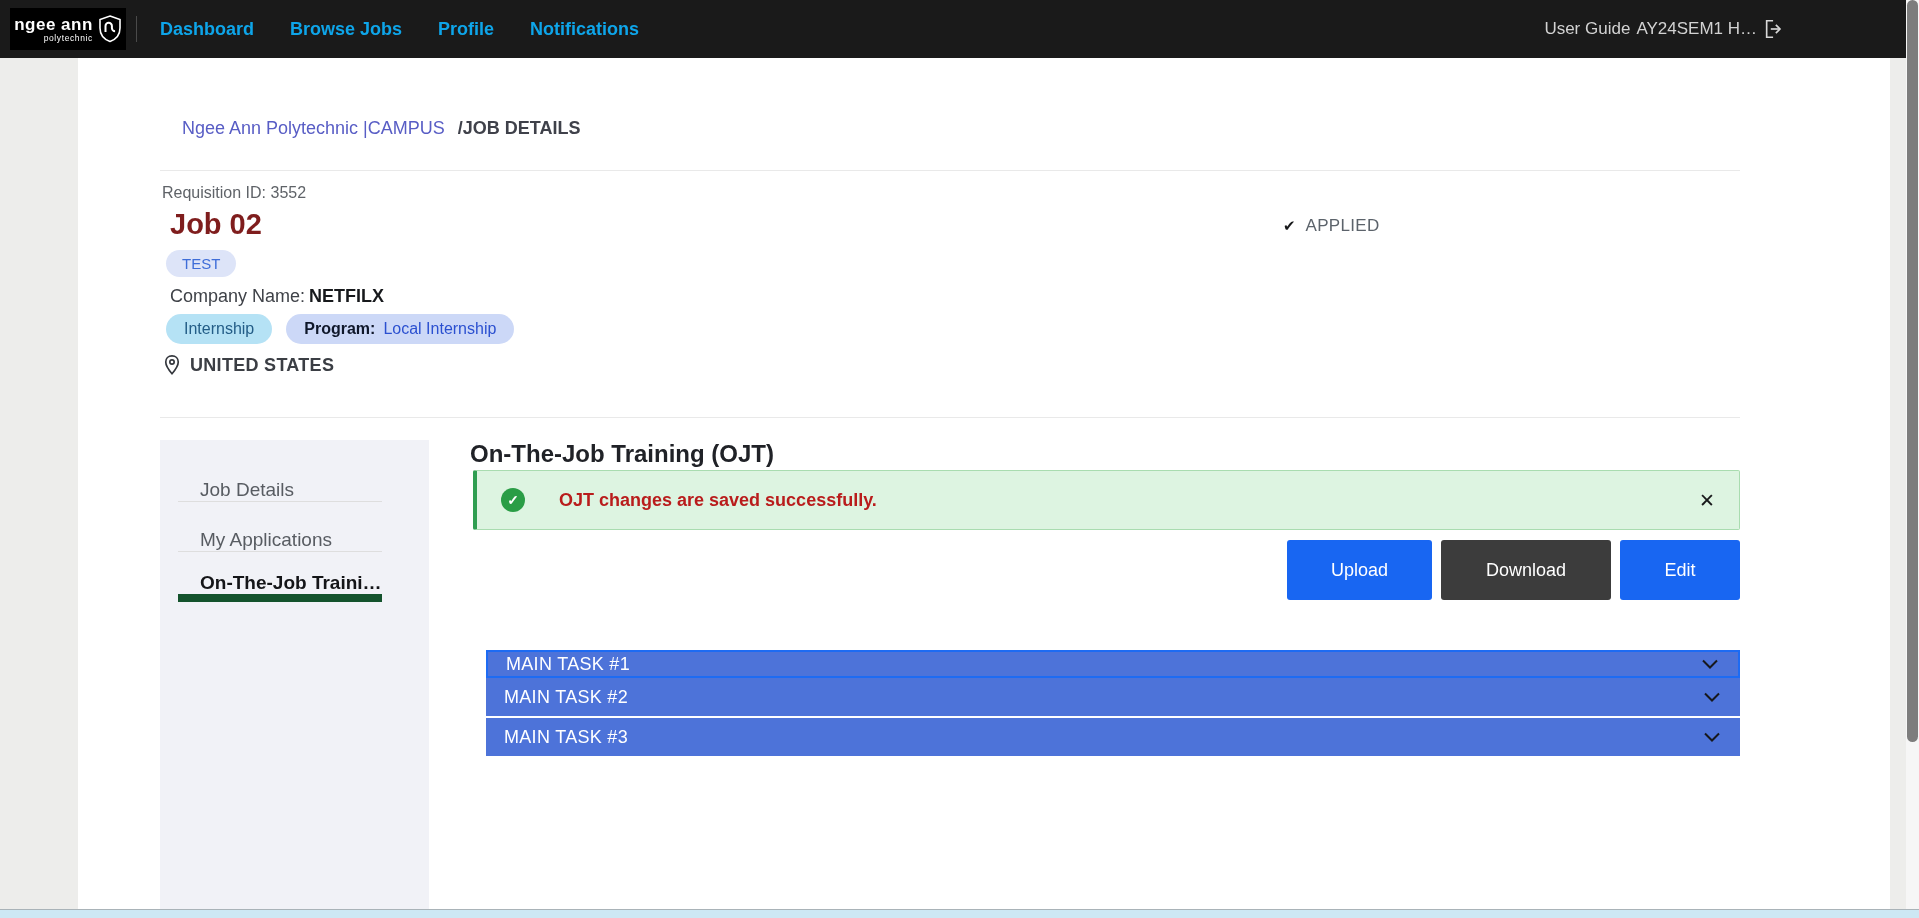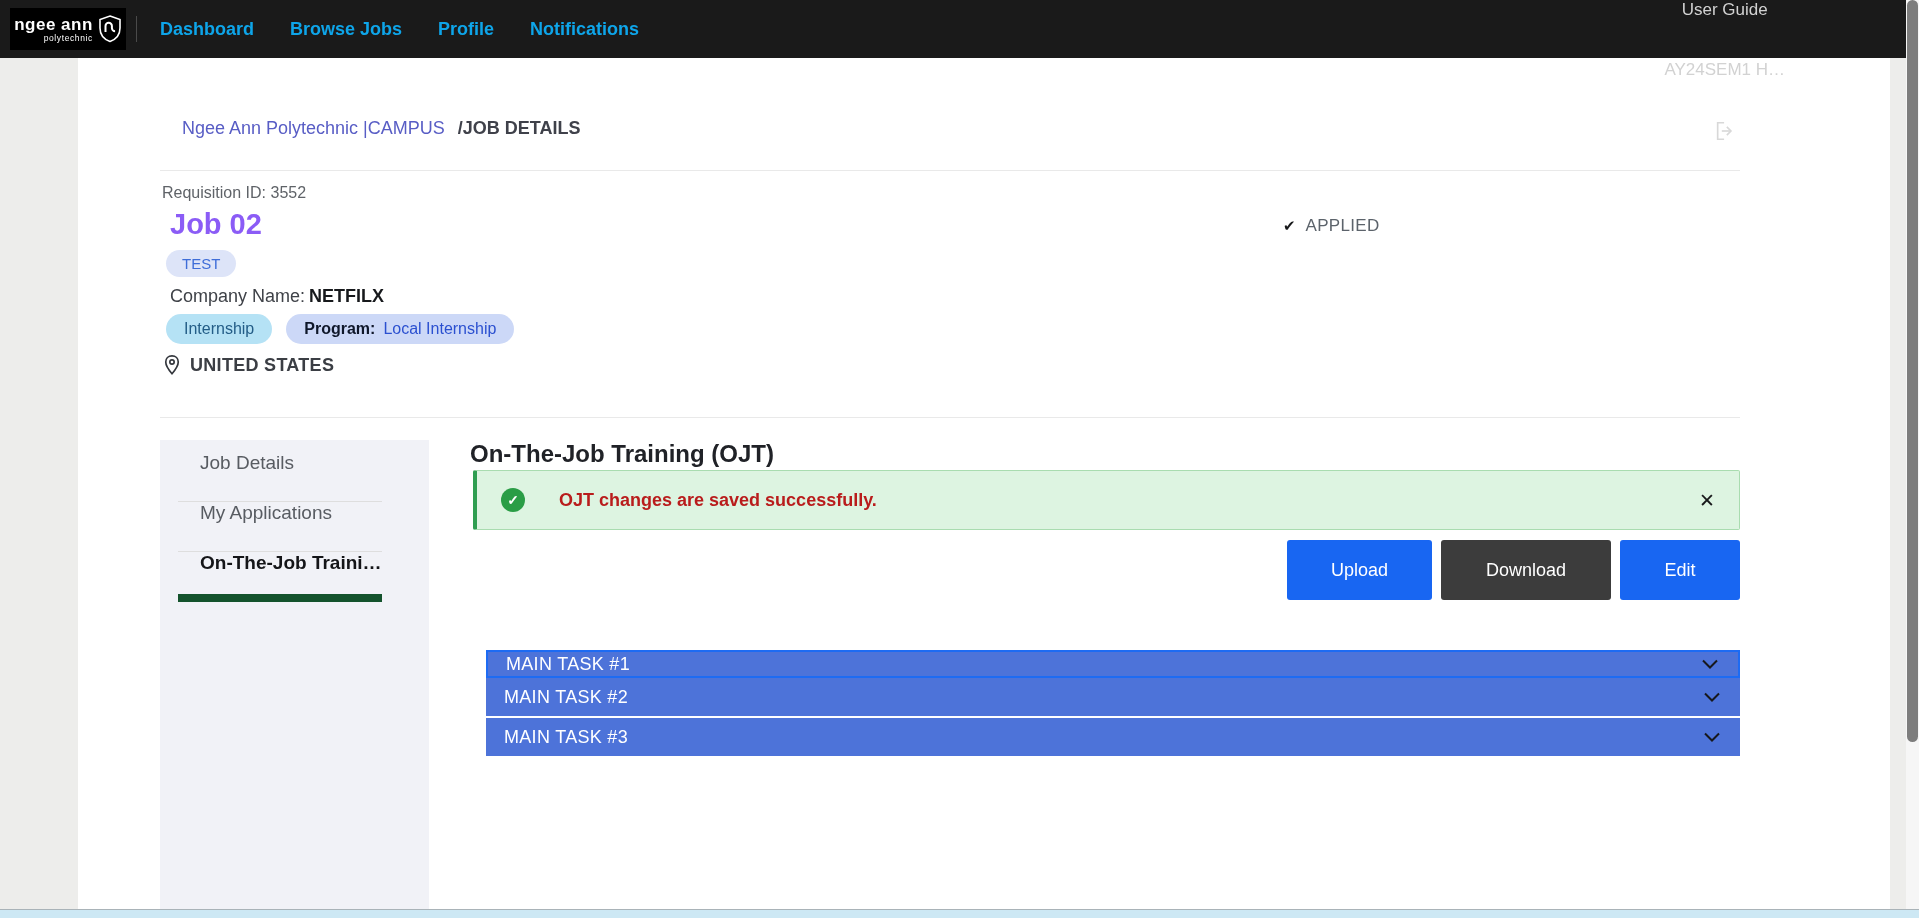--- a/index.html
+++ b/index.html
@@ -8,55 +8,55 @@
 
   
   .navbar { position:absolute; left:0; top:0; width:1919px; height:58px; background:#1a1a1a; z-index:5; }
   .logo-box { position:absolute; left:10px; top:8px; width:116px; height:42px; background:#000; display:flex; align-items:center; justify-content:center; gap:5px; cursor:pointer; }
   .logo-text { color:#fff; line-height:1; text-align:right; }
   .logo-text .l1 { font-size:17px; font-weight:bold; letter-spacing:.5px; display:block; }
   .logo-text .l2 { font-size:8.5px; letter-spacing:.6px; display:block; margin-top:1px; }
   .nav-divider { position:absolute; left:136px; top:16px; width:1px; height:26px; background:#4a4a4a; }
   .nav-items { position:absolute; left:160px; top:0; height:58px; display:flex; gap:36px; align-items:center; }
   .nav-item { color:#0ea5e9; font-size:18px; font-weight:bold; cursor:pointer; white-space:nowrap; }
-  .nav-right { position:absolute; right:134px; top:0; height:58px; display:flex; gap:40px; align-items:center;flex-direction:column; }
+  .nav-right { position:absolute; right:134px; top:0; height:58px; display:flex; gap:6px; align-items:center; }
   .nav-right .txt { color:#d2d2d2; font-size:17px; cursor:pointer; white-space:nowrap; }
 
   
   .v-track { position:absolute; right:0; top:0; width:13px; height:909px; background:#f6f6f6; z-index:9; }
   .v-thumb { position:absolute; right:1px; top:0; width:11px; height:742px; background:#7d7d7d; border-radius:6px; }
   .h-bar { position:absolute; left:0; bottom:0; width:1919px; height:9px; background:#cde8f4; border-top:1px solid #a9b3b8; z-index:9; }
 
   
   .card { position:absolute; left:78px; top:58px; width:1812px; height:851px; background:#fff; }
   .breadcrumb { position:absolute; left:104px; top:60px; font-size:18px; }
   .breadcrumb .link { color:#585dc5; cursor:pointer; }
   .breadcrumb .current { color:#3f414a; font-weight:bold; margin-left:8px; }
   .hr1 { position:absolute; left:82px; top:112px; width:1580px; height:1px; background:#e9e9e9; }
   .hr2 { position:absolute; left:82px; top:359px; width:1580px; height:1px; background:#e9e9e9; }
 
   .req-id { position:absolute; left:84px; top:126px; font-size:16px; color:#5f6368; }
-  .job-title { position:absolute; left:92px; top:150px; font-size:29px; font-weight:bold; color:#8b5cf6; }
+  .job-title { position:absolute; left:92px; top:150px; font-size:29px; font-weight:bold; color:#7f1d1d; }
   .tag-badge { position:absolute; left:88px; top:192px; background:#dde4f8; color:#3e6dd8; font-size:15px; padding:5px 16px; border-radius:14px; }
   .company-line { position:absolute; left:92px; top:228px; font-size:18px; color:#3f4248; }
   .company-line b { color:#17191c; margin-left:4px; }
   .badge-row { position:absolute; left:88px; top:256px; display:flex; gap:14px; }
   .pill { border-radius:16px; font-size:16px; padding:6px 18px; white-space:nowrap; }
   .pill.type { background:#b5e2f5; color:#235d87; }
   .pill.program { background:#ccd8f7; color:#2b50d0; }
   .pill.program b { color:#0f172a; margin-right:8px; }
   .location-row { position:absolute; left:84px; top:296px; display:flex; align-items:center; gap:8px; }
   .location-row .loc-text { font-size:18px; font-weight:bold; color:#3b3e44; letter-spacing:.3px; }
   .applied { position:absolute; left:1205px; top:158px; display:flex; align-items:center; gap:10px; }
   .applied .check { color:#17181a; font-size:15px; }
   .applied .label { color:#5c636b; font-size:17px; letter-spacing:.3px; }
 
   
   .side-panel { position:absolute; left:82px; top:382px; width:269px; height:469px; background:#f1f2f7; padding-top:12px; }
-  .side-item { margin-left:18px; width:204px; height:50px; display:flex; align-items:flex-start; padding-left:22px; font-size:19px; color:#585c62; border-bottom:1px solid #dedede; cursor:pointer; background:transparent; }
+  .side-item { margin-left:18px; width:204px; height:50px; display:flex; align-items:flex-end; padding-left:22px; font-size:19px; color:#585c62; border-bottom:1px solid #dedede; cursor:pointer; background:transparent; }
   .side-item.active { font-weight:bold; color:#141518; border-bottom:8px solid #14532d; }
 
   
   .main { position:absolute; left:392px; top:382px; width:1270px; }
   .main-heading { position:absolute; left:0; top:0; font-size:24px; font-weight:bold; color:#202227; }
   .alert { position:absolute; left:3px; top:30px; width:1267px; height:60px; background:#ddf4e1; border:1px solid #a9dcb0; border-left:4px solid #2f9e51; border-radius:2px; display:flex; align-items:center; }
   .alert .icon-circle { width:24px; height:24px; border-radius:50%; background:#2a9d46; color:#fff; font-size:14px; font-weight:bold; display:flex; align-items:center; justify-content:center; margin-left:24px; flex:0 0 auto; }
   .alert .msg { font-size:18px; font-weight:bold; color:#b91c1c; margin-left:34px; }
   .alert .close { margin-left:auto; margin-right:24px; font-size:19px; color:#17181a; cursor:pointer; line-height:1; }
   .btn-row { position:absolute; left:0; top:100px; width:1270px; display:flex; justify-content:flex-end; gap:9px; }

